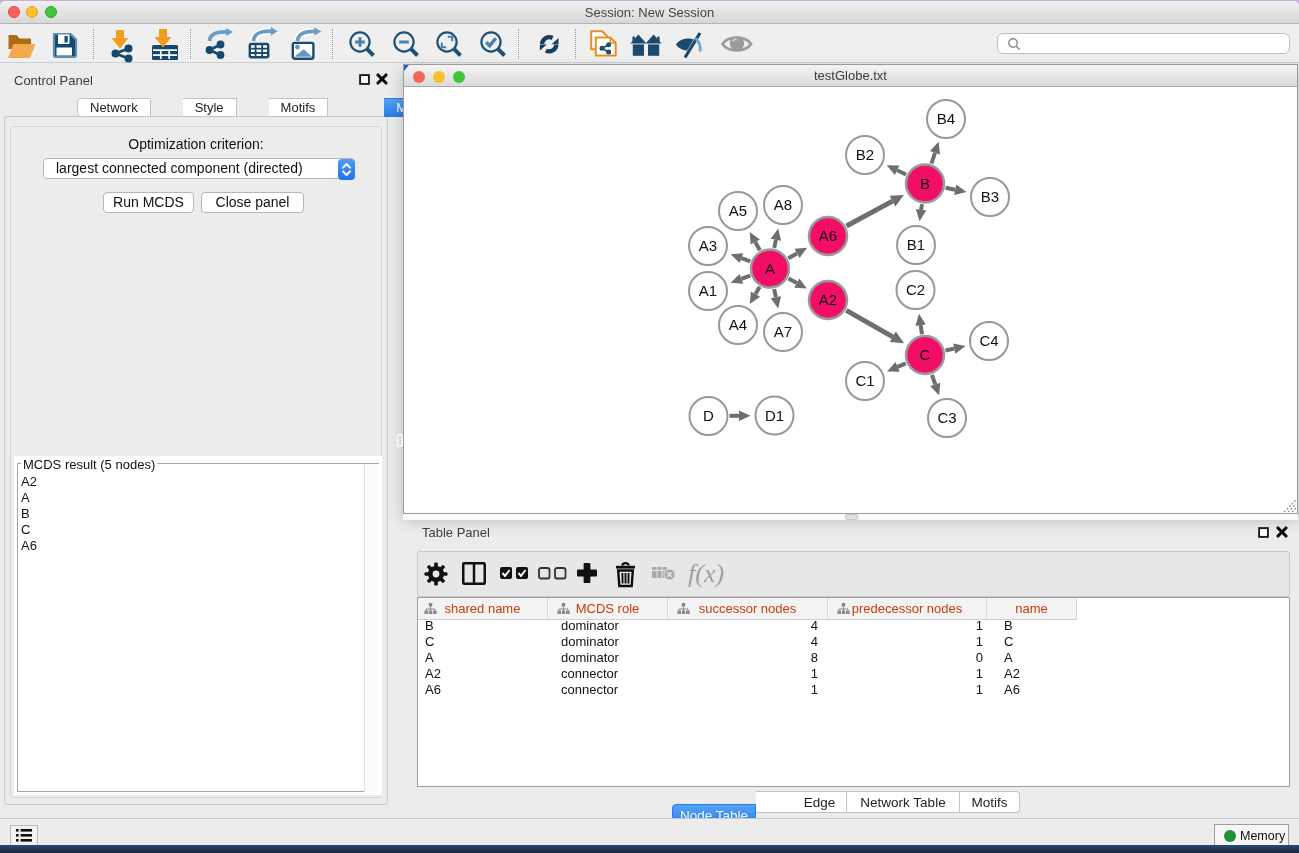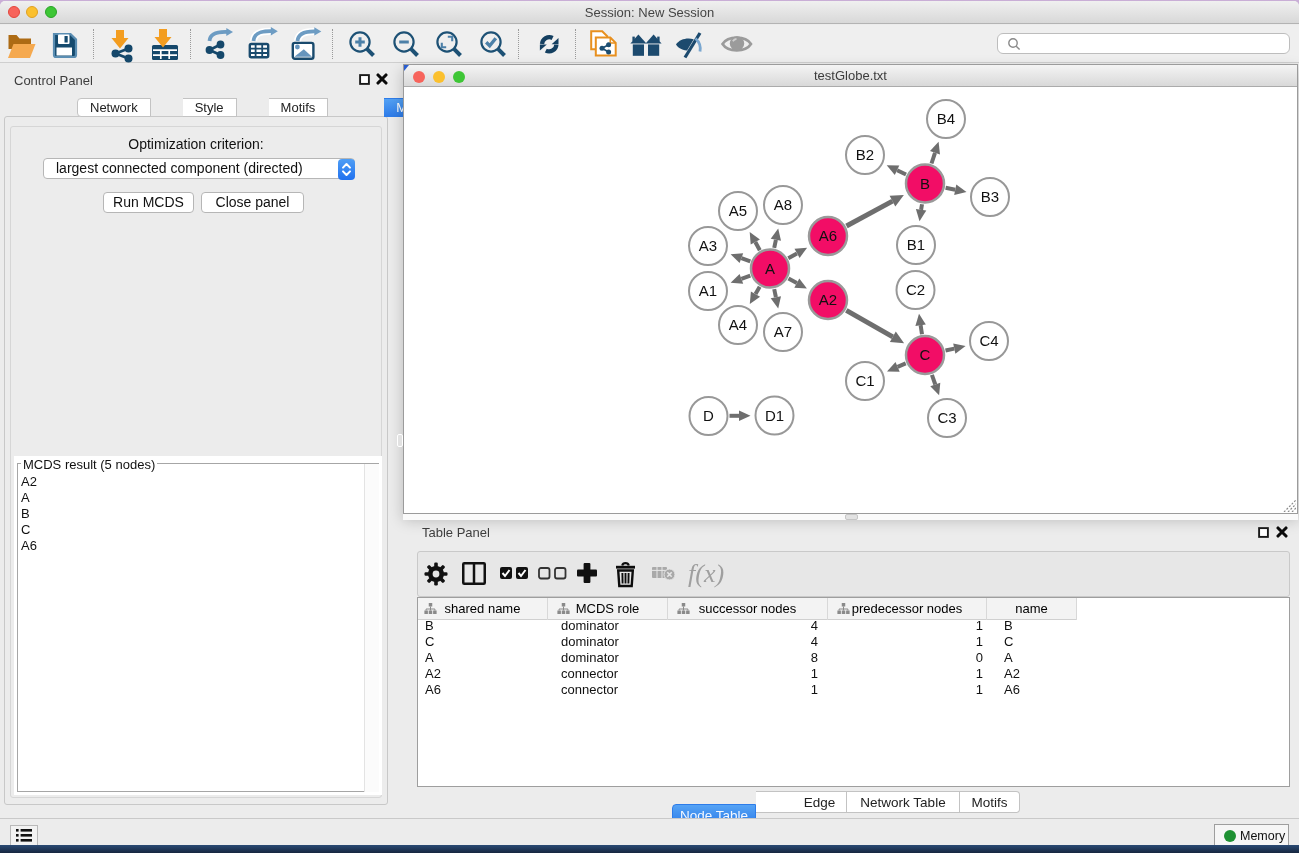--- a/index.html
+++ b/index.html
@@ -45,21 +45,21 @@
 #net-titlebar .ttl { position:absolute; width:100%; top:3px; text-align:center; font-size:13px; color:#3c3c3c; }
 #net-titlebar .tl { top:6px; }
 #net-titlebar .tl.r { left:9px; background:#f7645c; }
 #net-titlebar .tl.y { left:29px; background:#fbc02e; }
 #net-titlebar .tl.g { left:49px; background:#3ec636; }
 
 #tp-title { left:422px; top:524px; font-size:13px; color:#3d3d3d; }
 #tp-toolbar { left:417px; top:550px; width:873px; height:46px; background:#e7e7e7; border:1px solid #c9c9c9; border-radius:3px; }
 #tp-table { left:417px; top:596px; width:873px; height:190px; background:#fff; border:1px solid #9e9e9e; }
 #tp-header { position:absolute; left:0; top:0; width:659px; height:22px; background:#f3f3f3; border-bottom:1px solid #d0d0d0; }
-.th { position:absolute; top:0; height:22px; border-right:1px solid #d8d8d8; font-size:13px; color:#000000; text-align:center; line-height:22px; }
+.th { position:absolute; top:0; height:22px; border-right:1px solid #d8d8d8; font-size:13px; color:#c2410c; text-align:center; line-height:22px; }
 .td { position:absolute; font-size:13px; color:#111; height:16px; line-height:16px; }
 
 #bottomtabs { left:672px; top:790px; display:flex; }
 .btab { height:22px; line-height:21px; background:#fff; border:1px solid #c3c3c3; border-left:none; font-size:13.5px; color:#222; text-align:center; }
 .btab.first { border-left:1px solid #c3c3c3; border-radius:4px 0 0 4px; }
 .btab.last { border-radius:0 4px 4px 0; }
 .btab.sel { background:linear-gradient(180deg,#55a3f5,#2d7ce9); color:#f4f8ff; border-color:#2d7ce9; }
 
 #statusbar { left:0; top:817px; width:1299px; height:28px; background:#ececec; border-top:1px solid #c9c9c9; }
 #listbtn { position:absolute; left:10px; top:6px; width:28px; height:21px; background:#f2f2f2; border:1px solid #b9b9b9; }

